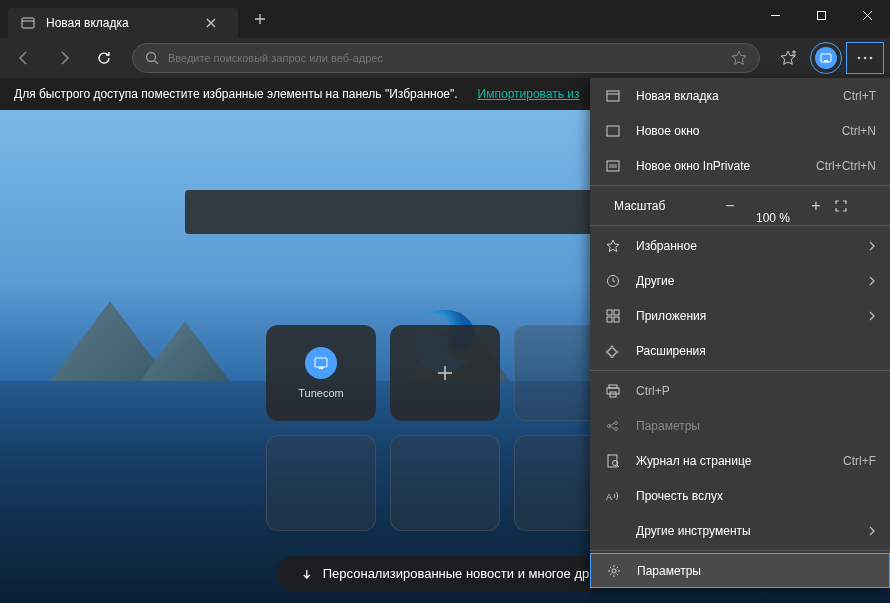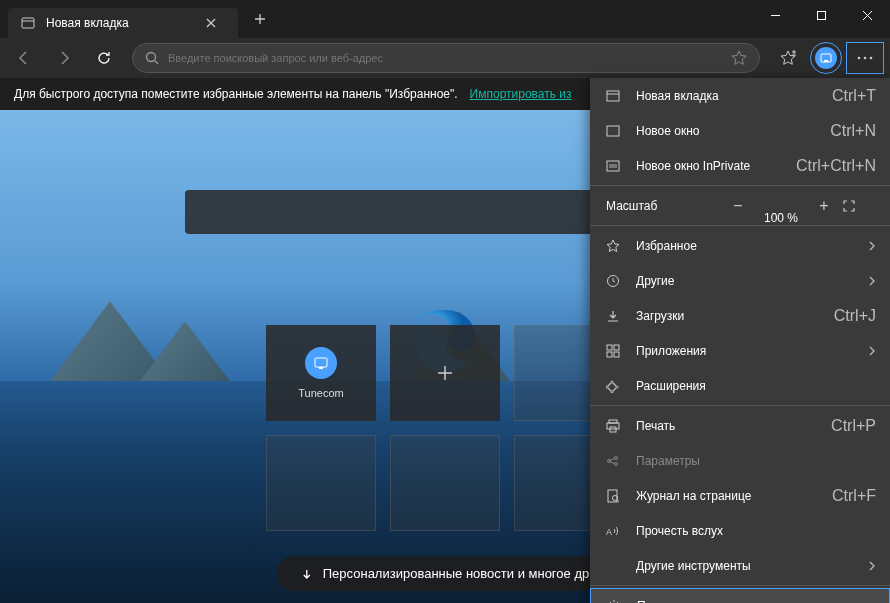--- a/index.html
+++ b/index.html
@@ -19,57 +19,57 @@
 .nav-btn { width: 36px; height: 32px; display: flex; align-items: center; justify-content: center; color: #888; }
 .nav-btn.active { color: #fff; }
 .addr-bar { flex: 1; height: 30px; background: #3b3b3b; border-radius: 15px; display: flex; align-items: center; padding: 0 12px; gap: 8px; margin: 0 6px; border: 1px solid #555; }
 .addr-input { flex: 1; background: transparent; border: none; color: #999; font-size: 11px; outline: none; }
 .star-btn { color: #888; }
 .tb-btn { width: 36px; height: 32px; display: flex; align-items: center; justify-content: center; color: #ccc; }
 .profile-btn { width: 32px; height: 32px; border-radius: 50%; display: flex; align-items: center; justify-content: center; border: 1px solid #4aa0ff; }
 .profile-inner { width: 22px; height: 22px; border-radius: 50%; background: #4aa0ff; display: flex; align-items: center; justify-content: center; }
 .more-btn { width: 38px; height: 32px; display: flex; align-items: center; justify-content: center; border: 1px solid #4aa0ff; color: #ccc; }
 
-.import-bar { height: 32px; background: #1f1f1f; display: flex; align-items: center; padding: 0 14px; color: #fff; font-size: 12px; gap: 12px; }
+.import-bar { height: 32px; background: #1f1f1f; display: flex; align-items: center; padding: 0 14px; color: #fff; font-size: 12px; gap: 20px; }
 .import-link { color: #14b8a6; text-decoration: underline; }
 
 .content { position: absolute; top: 110px; left: 0; right: 0; bottom: 0; overflow: hidden; }
 .bg { position: absolute; inset: 0; background: linear-gradient(180deg, #7bb8e8 0%, #5a9bd4 35%, #2e6ba8 55%, #1a4a7a 70%, #0d2f50 100%); }
 .bg::before { content: ''; position: absolute; left: 0; right: 0; top: 55%; height: 45%; background: linear-gradient(180deg, rgba(30,80,130,.6), rgba(10,30,50,.9)); }
 .mountain { position: absolute; bottom: 45%; width: 120px; height: 80px; background: linear-gradient(135deg, #5a7a8a, #3a5a6a); clip-path: polygon(50% 0, 100% 100%, 0 100%); }
 .m1 { left: 50px; }
 .m2 { left: 140px; width: 90px; height: 60px; }
 .m3 { right: 380px; width: 100px; height: 70px; }
 
 .search-box { position: absolute; top: 80px; left: 50%; transform: translateX(-50%); width: 520px; height: 44px; background: rgba(40,40,40,.85); border-radius: 4px; display: flex; align-items: center; padding: 0 16px; }
 .bing-logo { position: absolute; right: 14px; color: #888; font-size: 18px; font-style: italic; font-weight: bold; }
 
 .edge-logo { position: absolute; top: 190px; left: 50%; transform: translateX(-50%); width: 80px; height: 80px; }
 
 .tiles { position: absolute; top: 215px; left: 50%; transform: translateX(-50%); display: flex; gap: 14px; }
-.tile { width: 110px; height: 96px; background: rgba(40,40,40,.85); border-radius: 0; display: flex; flex-direction: column; align-items: center; justify-content: center; gap: 8px; }
+.tile { width: 110px; height: 96px; background: rgba(40,40,40,.85); border-radius: 12px; display: flex; flex-direction: column; align-items: center; justify-content: center; gap: 8px; }
 .tile-icon { width: 32px; height: 32px; border-radius: 50%; display: flex; align-items: center; justify-content: center; }
 .tile-label { color: #ddd; font-size: 11px; }
 .tile-add { color: #ccc; font-size: 24px; }
 .tile-empty { background: rgba(60,60,60,.3); border: 1px solid rgba(120,120,120,.3); }
 
 .tiles-row2 { top: 325px; }
 
 .news-btn { position: absolute; bottom: 12px; left: 50%; transform: translateX(-50%); background: rgba(30,30,30,.9); color: #fff; padding: 10px 24px; border-radius: 18px; font-size: 13px; display: flex; align-items: center; gap: 10px; }
 
 .menu { position: absolute; top: 78px; right: 0; width: 300px; background: #3a3a3a; box-shadow: -2px 2px 12px rgba(0,0,0,.5); z-index: 100; }
 .menu-item { display: flex; align-items: center; height: 35px; padding: 0 14px; color: #fff; font-size: 12px; gap: 14px; }
 .menu-item.hover { background: #4a4a4a; border: 1px solid #4aa0ff; }
 .menu-item.disabled { color: #888; }
 .menu-icon { width: 18px; display: flex; justify-content: center; color: #ccc; }
 .menu-label { flex: 1; }
-.menu-shortcut { color: #bbb; font-size: 16px; }
+.menu-shortcut { color: #bbb; font-size: 12px; }
 .menu-chevron { color: #bbb; }
 .menu-sep { height: 1px; background: #555; margin: 2px 0; }
-.zoom-row { display: flex; align-items: center; height: 35px; padding: 0 16px; color: #fff; font-size: 12px; }
+.zoom-row { display: flex; align-items: center; height: 35px; padding: 0 24px; color: #fff; font-size: 12px; }
 .zoom-label { flex: 1; }
 .zoom-btn { width: 36px; text-align: center; color: #ccc; font-size: 16px; }
 .zoom-val { width: 50px; text-align: center; margin-top: 24px; }
 .zoom-fs { width: 32px; text-align: center; color: #ccc; }
 
 svg { display: block; }
 </style>
 </head>
 <body>
 
@@ -299,29 +299,20 @@
     <span class="menu-label">Другие</span>
     <span class="menu-chevron">
         <svg width="8" height="12" viewBox="0 0 8 12">
           <path d="M2 2l4 4-4 4" fill="none" stroke="#bbb" stroke-width="1.3"></path>
         </svg>
       </span>
   </div>
   <div class="menu-item">
     <span class="menu-icon">
         <svg width="14" height="14" viewBox="0 0 14 14">
-          <path d="M7 2v7M4 6l3 3 3-3M2 12h10" fill="none" stroke="#ccc" stroke-width="1.2"></path>
-        </svg>
-      </span>
-    <span class="menu-label">Загрузки</span>
-    <span class="menu-shortcut">Ctrl+J</span>
-  </div>
-  <div class="menu-item">
-    <span class="menu-icon">
-        <svg width="14" height="14" viewBox="0 0 14 14">
           <rect x="1" y="1" width="5" height="5" fill="none" stroke="#ccc"></rect>
           <rect x="8" y="1" width="5" height="5" fill="none" stroke="#ccc"></rect>
           <rect x="1" y="8" width="5" height="5" fill="none" stroke="#ccc"></rect>
           <rect x="8" y="8" width="5" height="5" fill="none" stroke="#ccc"></rect>
         </svg>
       </span>
     <span class="menu-label">Приложения</span>
     <span class="menu-chevron">
         <svg width="8" height="12" viewBox="0 0 8 12">
           <path d="M2 2l4 4-4 4" fill="none" stroke="#bbb" stroke-width="1.3"></path>
@@ -338,21 +329,20 @@
   </div>
   <div class="menu-sep"></div>
   <div class="menu-item">
     <span class="menu-icon">
         <svg width="14" height="14" viewBox="0 0 14 14">
           <rect x="3" y="1" width="8" height="3" fill="none" stroke="#ccc"></rect>
           <rect x="1" y="4" width="12" height="6" fill="none" stroke="#ccc"></rect>
           <rect x="4" y="8" width="6" height="5" fill="none" stroke="#ccc"></rect>
         </svg>
       </span>
-    <span class="menu-label">Печать</span>
     <span class="menu-shortcut">Ctrl+P</span>
   </div>
   <div class="menu-item disabled">
     <span class="menu-icon">
         <svg width="14" height="14" viewBox="0 0 14 14">
           <path d="M3 7l6-3M3 7l6 3" stroke="#888"></path>
           <circle cx="3" cy="7" r="1.5" fill="none" stroke="#888"></circle>
           <circle cx="10" cy="4" r="1.5" fill="none" stroke="#888"></circle>
           <circle cx="10" cy="10" r="1.5" fill="none" stroke="#888"></circle>
         </svg>

